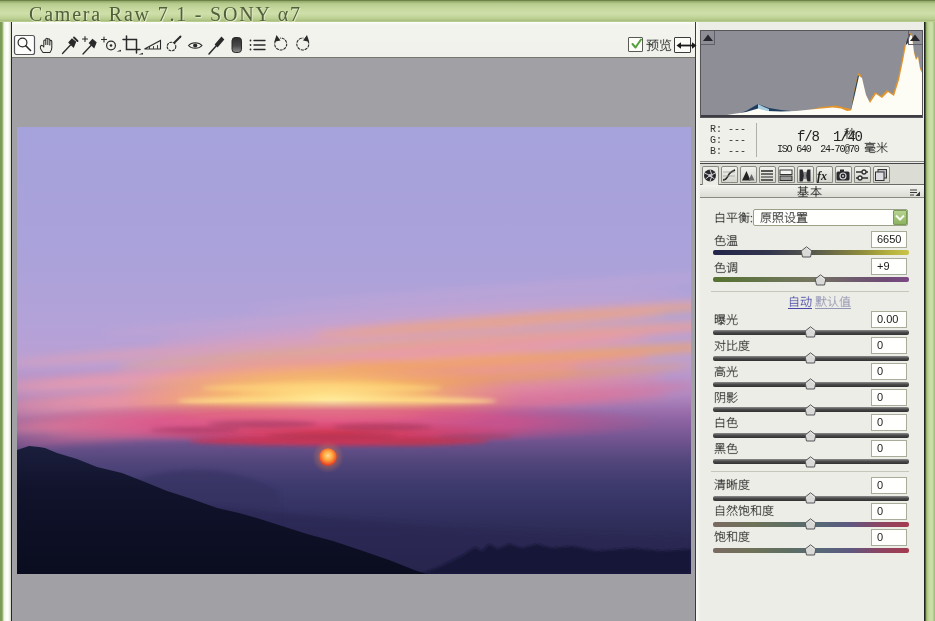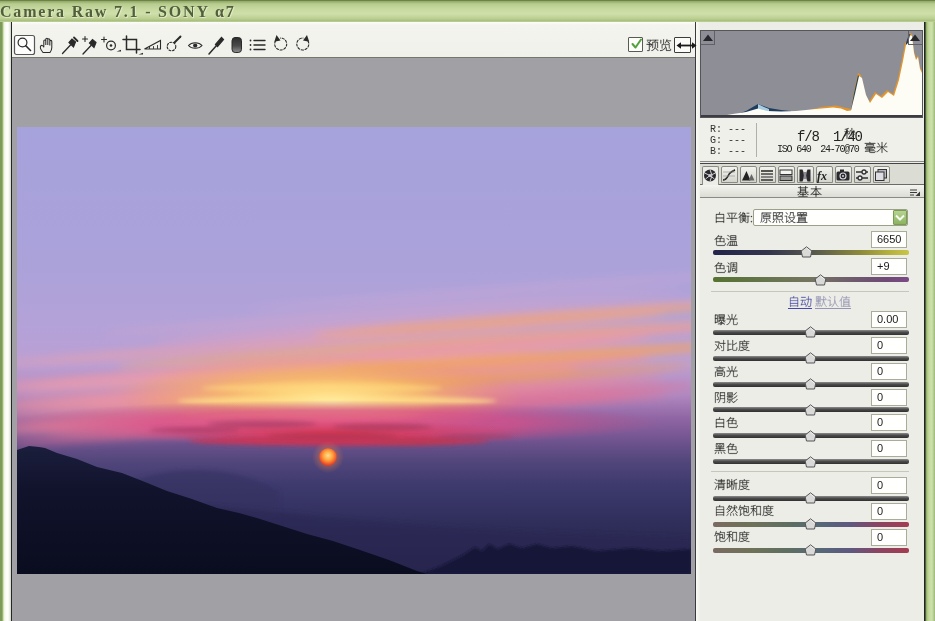--- a/index.html
+++ b/index.html
@@ -2,22 +2,22 @@
 <html><head><meta charset="utf-8"><style>
 *{margin:0;padding:0;box-sizing:border-box}
 html,body{width:935px;height:621px;overflow:hidden}
 body{font-family:"Liberation Sans",sans-serif;background:#a1a1a5}
 #win{position:absolute;left:0;top:0;width:935px;height:621px}
 .abs{position:absolute}
 .cj{position:absolute}
 #titlebar{position:absolute;left:0;top:0;width:935px;height:22px;
  background:linear-gradient(180deg,#8fa765 0%,#b7cc90 14%,#c8da9f 40%,#cfdfaa 60%,#bdd194 82%,#a9bf7f 94%,#c2d49a 100%);
  border-top:1px solid #6d8248}
-#titletext{position:absolute;left:0;top:3px;font-family:"Liberation Serif",serif;font-weight:bold;
- font-size:16px;letter-spacing:1.8px;color:#515f3b;
+#titletext{position:absolute;left:29px;top:3px;font-family:"Liberation Serif",serif;font-weight:normal;
+ font-size:20px;letter-spacing:1.8px;color:#515f3b;
  text-shadow:1px 1px 0 #dfe9c2,0 1px 0 #d4e0b4}
 #lborder{position:absolute;left:0;top:22px;width:11px;height:599px;
  background:linear-gradient(90deg,#7d9b58 0,#7d9b58 2px,#b5cc8c 3px,#eef3e2 4px,#fbfdf6 6px,#ffffff 8px,#e4e9da 10px,#cdd3c2 11px)}
 #lline{position:absolute;left:11px;top:22px;width:1px;height:599px;background:#26262a}
 #rborder{position:absolute;left:924px;top:22px;width:11px;height:599px;
  background:linear-gradient(90deg,#222 0,#222 1px,#7fa05a 2px,#a9c47e 3px,#c4da9e 5px,#cfe0ab 8px,#9cb878 11px)}
 #toolbar{position:absolute;left:12px;top:22px;width:683px;height:36px;
  background:linear-gradient(180deg,#fdfdfb 0,#f3f4ee 3px,#f0f1eb 100%);border-bottom:1px solid #76766f}
 #preview{position:absolute;left:12px;top:58px;width:683px;height:563px;background:#a1a1a5}
 #vline1{position:absolute;left:695px;top:22px;width:1px;height:599px;background:#3a3a3e}

